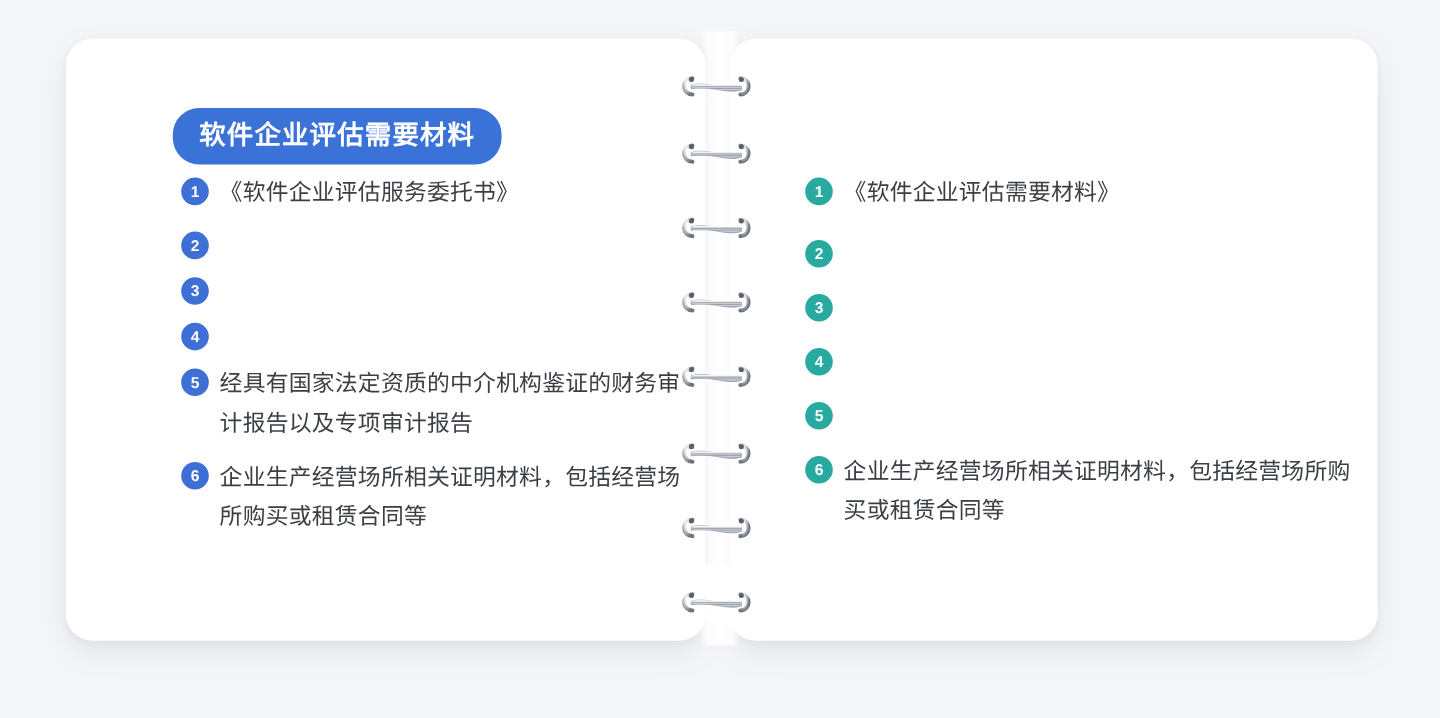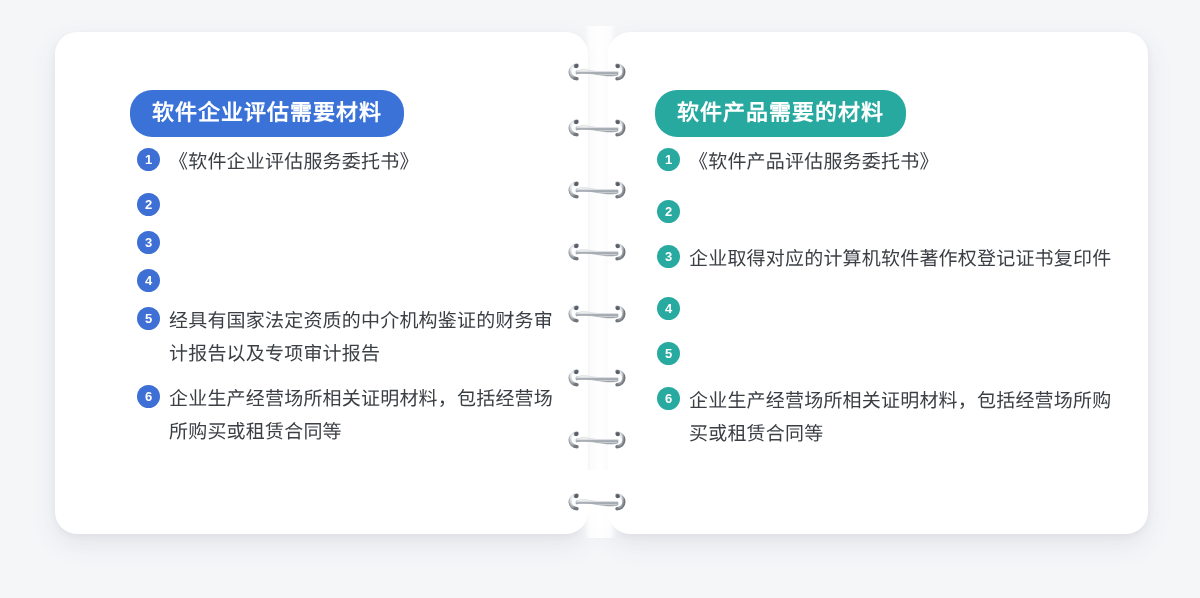--- a/index.html
+++ b/index.html
@@ -74,21 +74,21 @@
   .ring {
     position: absolute;
     left: 566px;
     width: 62px;
     height: 20px;
   }
 
   
   .panel-inner {
     position: absolute;
-    left: 2px; top: 0;
+    left: 16px; top: 0;
     width: 100%; height: 100%;
     padding: 0;
   }
   .pill {
     position: absolute;
     top: 58px;
     display: inline-block;
     color: #ffffff;
     font-size: 22px;
     font-weight: bold;
@@ -174,32 +174,30 @@
           <li class="item">
             <span class="badge badge-blue">6</span>
             <span class="item-text">企业生产经营场所相关证明材料，包括经营场所购买或租赁合同等</span>
           </li>
         </ul>
     </div>
   </div>
 
   <div class="page page-right">
     <div class="panel-inner">
-      <div class="pill pill-right">软件产品需要的材料</div>
       <ul class="list list-right" id="right-list">
           <li class="item">
             <span class="badge badge-teal">1</span>
-            <span class="item-text">《软件产品评估服务委托书》</span>
+            <span class="item-text">《软件企业评估需要材料》</span>
           </li>
           <li class="item">
             <span class="badge badge-teal">2</span>
           </li>
           <li class="item">
             <span class="badge badge-teal">3</span>
-            <span class="item-text">企业取得对应的计算机软件著作权登记证书复印件</span>
           </li>
           <li class="item">
             <span class="badge badge-teal">4</span>
           </li>
           <li class="item">
             <span class="badge badge-teal">5</span>
           </li>
           <li class="item">
             <span class="badge badge-teal">6</span>
             <span class="item-text">企业生产经营场所相关证明材料，包括经营场所购买或租赁合同等</span>

